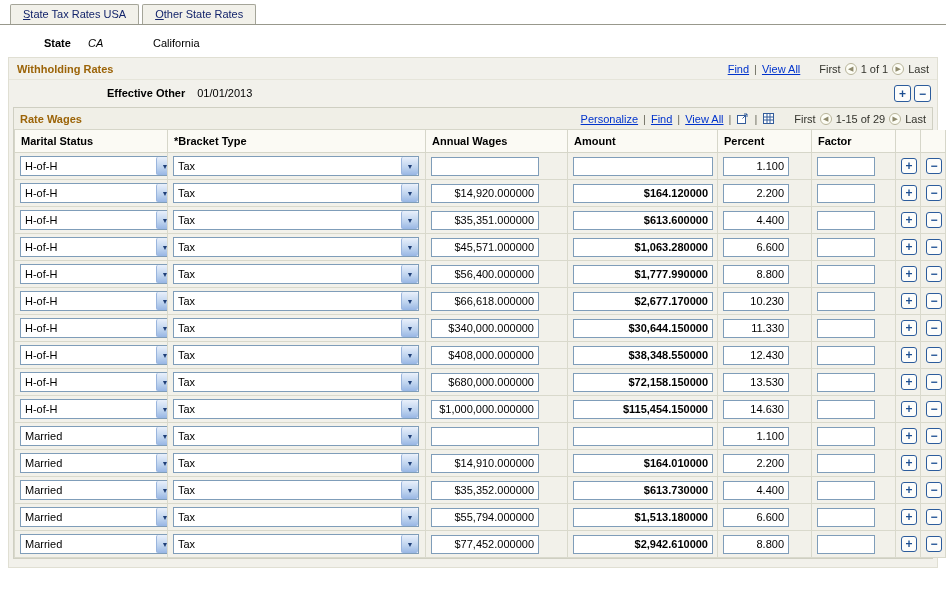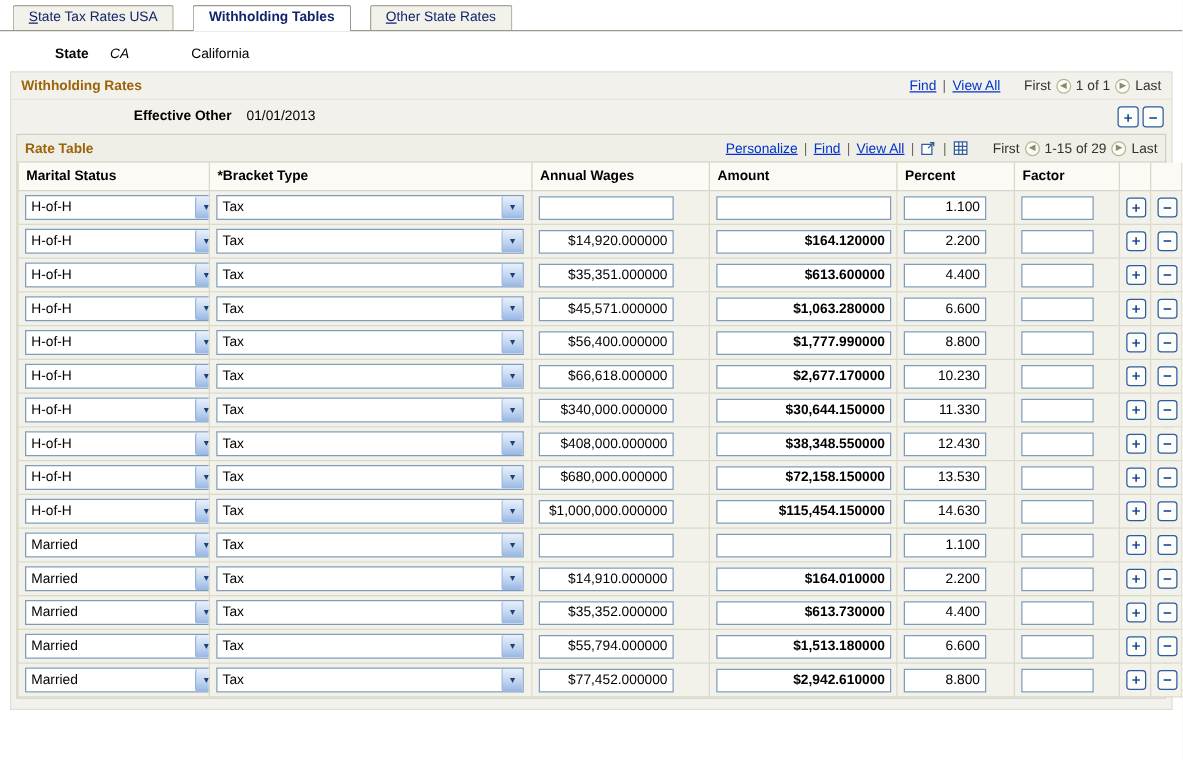--- a/index.html
+++ b/index.html
@@ -10,21 +10,20 @@
     font-family: "Liberation Sans", "DejaVu Sans", sans-serif;
     font-size: 11px;
   }
 
   
   .tabbar {
     display: flex; align-items: flex-end;
     padding: 4px 0 0 10px;
     border-bottom: 1px solid #98988c;
     background: #fff;
-    gap: 12px;
   }
   .tab {
     border: 1px solid #a5a599; border-bottom: none;
     background: #f2f1ea; color: #13246b;
     padding: 3px 12px 4px; margin-right: 3px;
     border-radius: 2px 2px 0 0; cursor: pointer; white-space: nowrap;
   }
   .tab.active {
     background: #fff; font-weight: bold;
     margin-bottom: -1px; padding-bottom: 5px; border-color: #98988c;
@@ -126,23 +125,20 @@
   .in-amount { width: 140px; font-weight: bold; }
   .in-pct    { width: 66px; }
   .in-factor { width: 58px; }
 </style>
 </head>
 <body>
 
 <div class="tabbar">
   <div class="tab">
     <span class="tab-label">State Tax Rates USA</span>
-  </div>
-  <div class="tab active">
-    <span class="tab-label">Withholding Tables</span>
   </div>
   <div class="tab">
     <span class="tab-label">Other State Rates</span>
   </div>
 </div>
 
 <div class="state-row">
   <span class="state-label">State</span>
   <span class="state-code">CA</span>
   <span>California</span>
@@ -171,21 +167,21 @@
     <span>01/01/2013</span>
     <span class="row-actions">
       <button class="btn-sq">+</button>
       <button class="btn-sq">−</button>
     </span>
   </div>
 
   <div class="grid">
 
     <div class="grid-header">
-      <span class="sect-title">Rate Table</span>
+      <span class="sect-title">Rate Wages</span>
       <span class="navlinks">
         <span class="link">Personalize</span>
         <span class="sep">|</span>
         <span class="link">Find</span>
         <span class="sep">|</span>
         <span class="link">View All</span>
         <span class="sep">|</span>
         <span class="hdr-icon">
           <svg width="13" height="13" viewBox="0 0 13 13">
             <rect x="1.5" y="3.5" width="8" height="8" fill="#ffffff" stroke="#335c9a"></rect>

